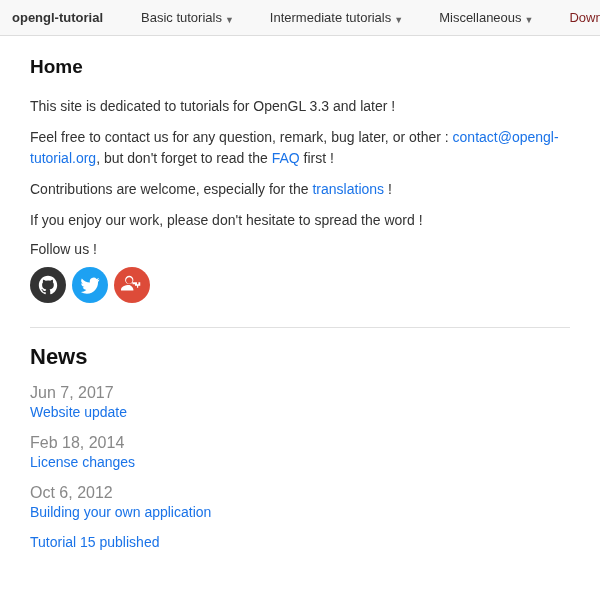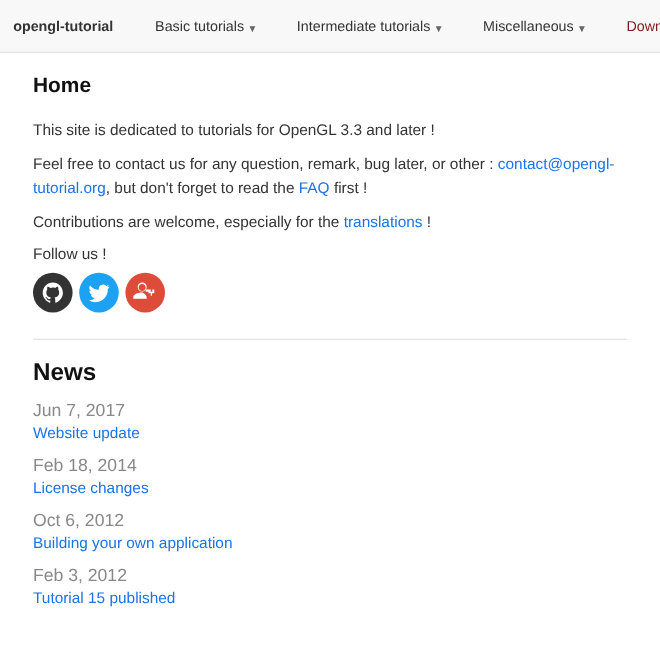--- a/index.html
+++ b/index.html
@@ -7,21 +7,21 @@
       font-family: Arial, Helvetica, sans-serif;
       font-size: 14px;
       color: #333;
       background: #fff;
     }
     
     nav {
       display: flex;
       align-items: center;
       padding: 0 12px;
-      height: 48px;
+      height: 36px;
       border-bottom: 1px solid #ddd;
       background: #f8f8f8;
       gap: 4px;
     }
     .nav-brand {
       font-size: 13px;
       font-weight: bold;
       color: #333;
       margin-right: 10px;
       white-space: nowrap;
@@ -170,20 +170,23 @@
 
 
   <p class="intro-line">
     <span>Feel free to contact us for any question, remark, bug later, or other : </span><a href="#">contact@opengl-tutorial.org</a><span>, but don't forget to read the </span><a href="#">FAQ</a><span> first !</span>
   </p>
 
   <p class="intro-line">
     <span>Contributions are welcome, especially for the </span><a href="#">translations</a><span> !</span>
   </p>
 
+  <p class="intro-line">
+    <span>If you enjoy our work, please don't hesitate to spread the word !</span>
+  </p>
 
   <p class="follow-line">
     <span>Follow us !</span>
   </p>
 
   <div class="social-icons">
     <div class="social-icon github-icon">
 
       <svg width="22" height="22" viewBox="0 0 24 24" fill="white">
         <path d="M12 2C6.48 2 2 6.58 2 12.26c0 4.54 2.87 8.39 6.84 9.75.5.09.68-.22.68-.49v-1.71c-2.78.62-3.37-1.38-3.37-1.38-.45-1.18-1.1-1.5-1.1-1.5-.9-.63.07-.62.07-.62 1 .07 1.52 1.05 1.52 1.05.88 1.56 2.31 1.11 2.87.85.09-.66.34-1.11.62-1.37-2.22-.26-4.56-1.14-4.56-5.07 0-1.12.39-2.03 1.03-2.75-.1-.26-.45-1.3.1-2.71 0 0 .84-.28 2.75 1.05a9.4 9.4 0 0 1 2.5-.35c.85 0 1.7.12 2.5.35 1.91-1.33 2.75-1.05 2.75-1.05.55 1.41.2 2.45.1 2.71.64.72 1.03 1.63 1.03 2.75 0 3.94-2.34 4.81-4.57 5.06.36.32.68.94.68 1.9v2.81c0 .27.18.59.69.49C19.13 20.65 22 16.8 22 12.26 22 6.58 17.52 2 12 2z"></path>
@@ -202,16 +205,16 @@
   </div>
 
   <hr class="divider">
 
   <h2>News</h2>
 
   <div id="news-list">
       <div class="news-item"><div class="news-date">Jun 7, 2017</div><a class="news-link" href="#">Website update</a></div>
       <div class="news-item"><div class="news-date">Feb 18, 2014</div><a class="news-link" href="#">License changes</a></div>
       <div class="news-item"><div class="news-date">Oct 6, 2012</div><a class="news-link" href="#">Building your own application</a></div>
-      <div class="news-item"><div class="news-date">Feb 3, 2012</div><a class="news-link" href="#">Tutorial 15 published</a></div>
+      <div class="news-item"><a class="news-link" href="#">Tutorial 15 published</a></div>
     </div>
 
 </div>
 
 </body></html>

